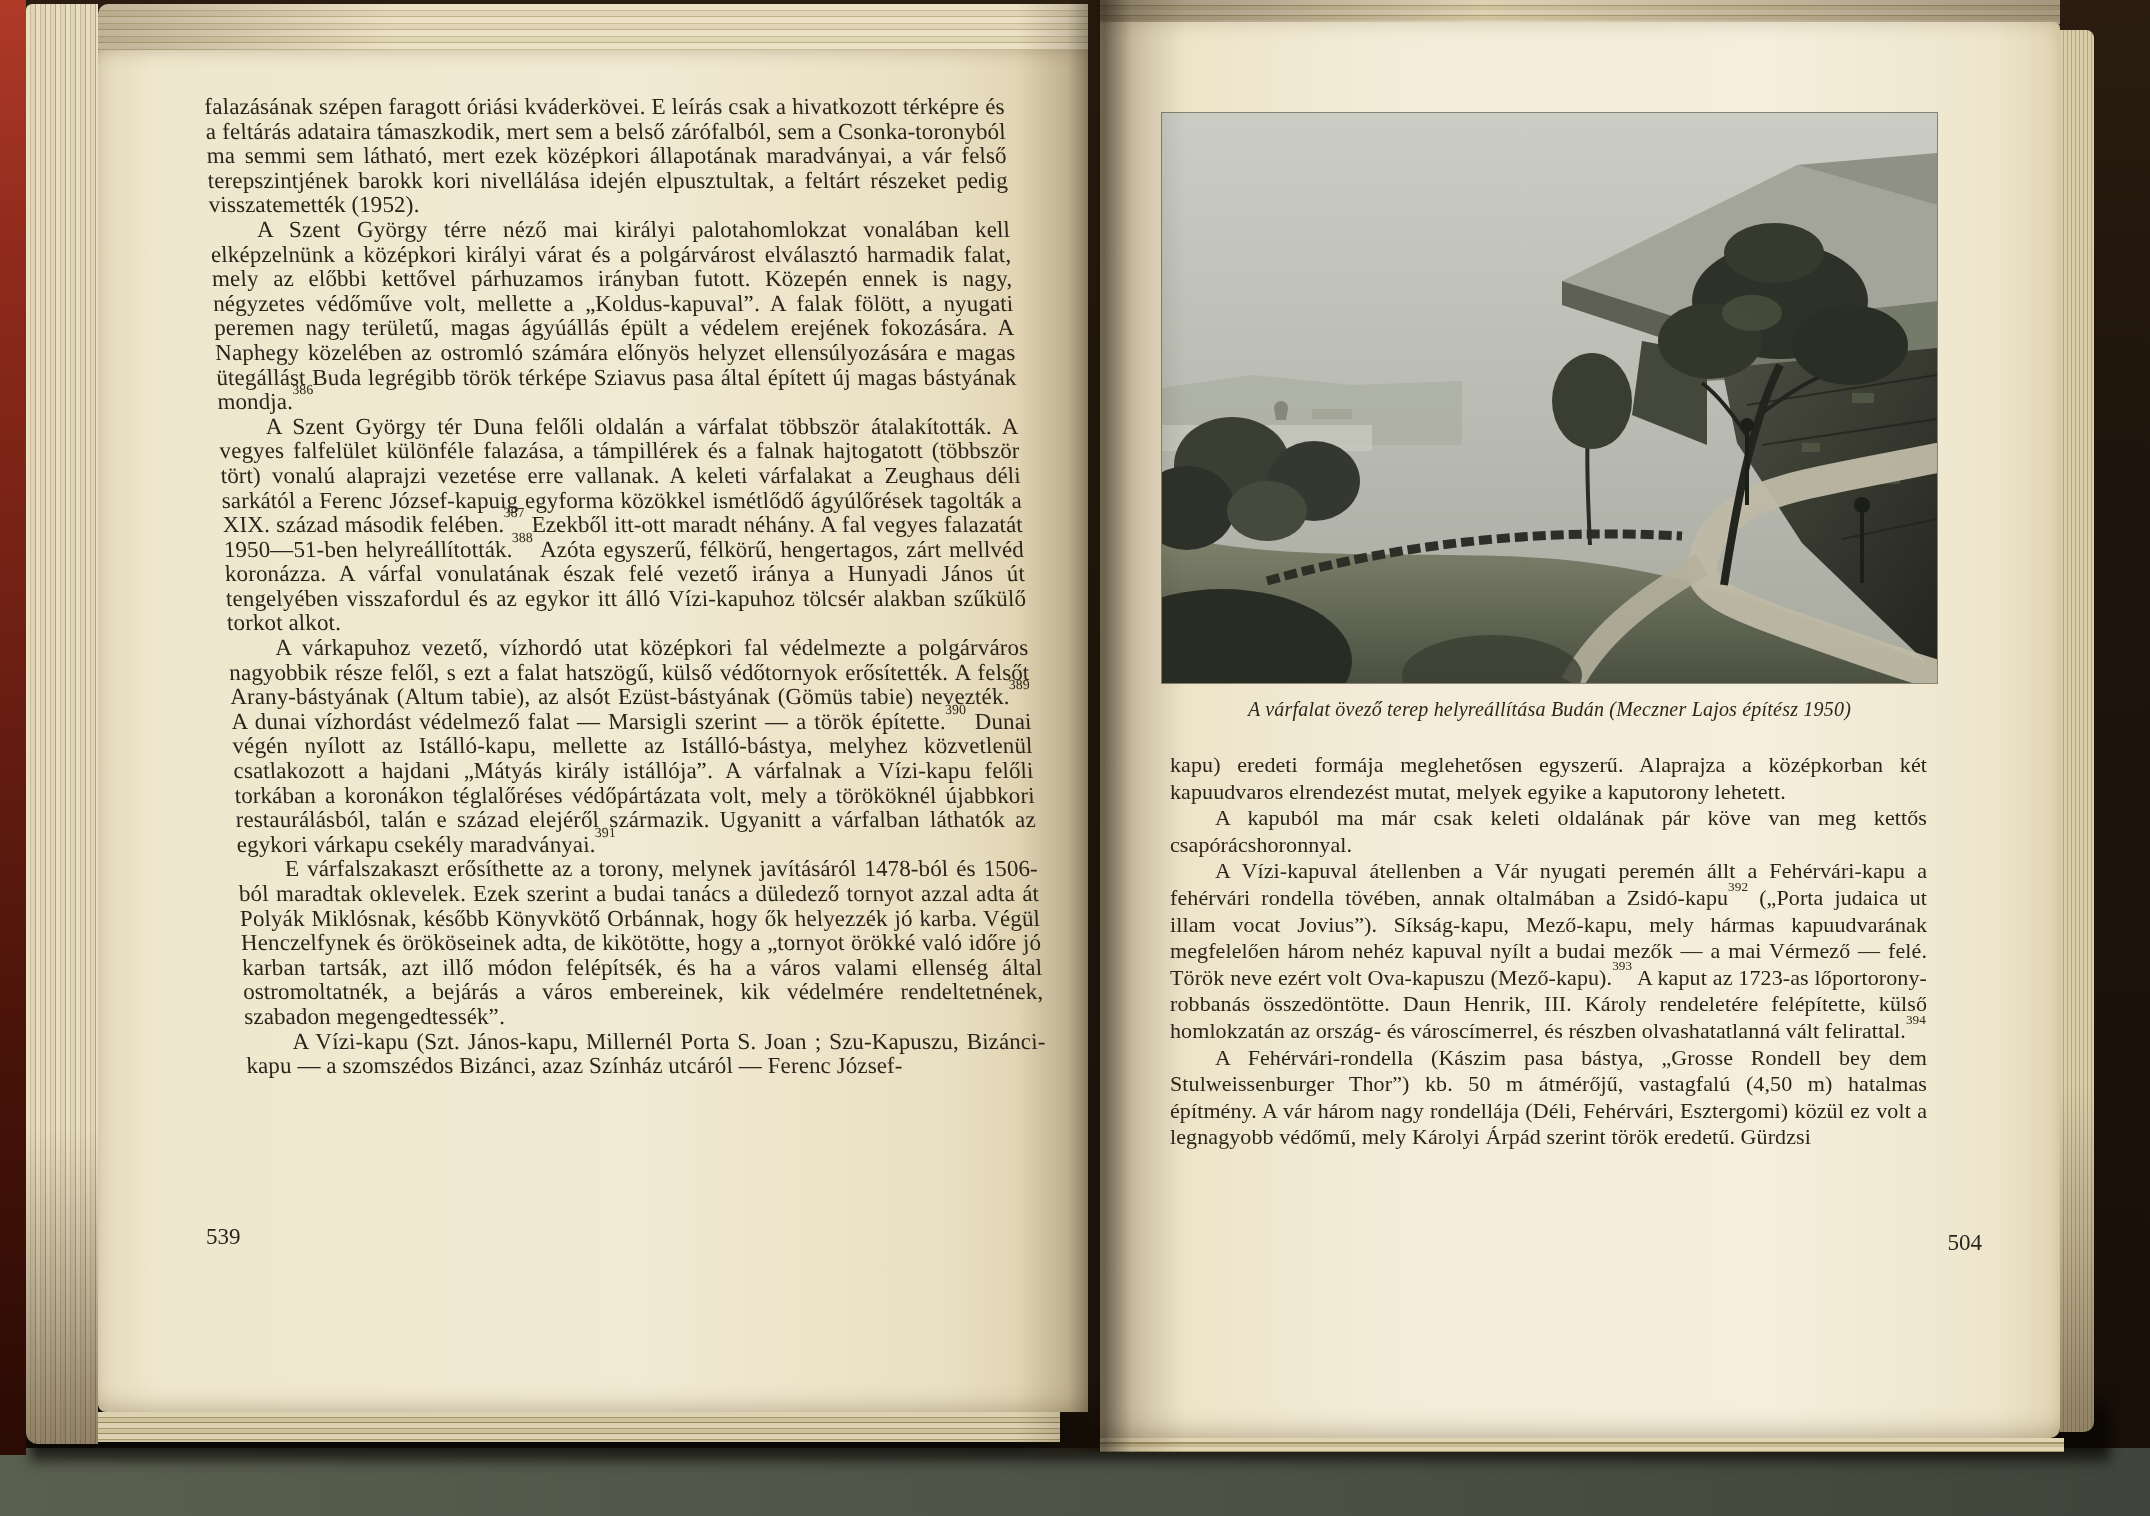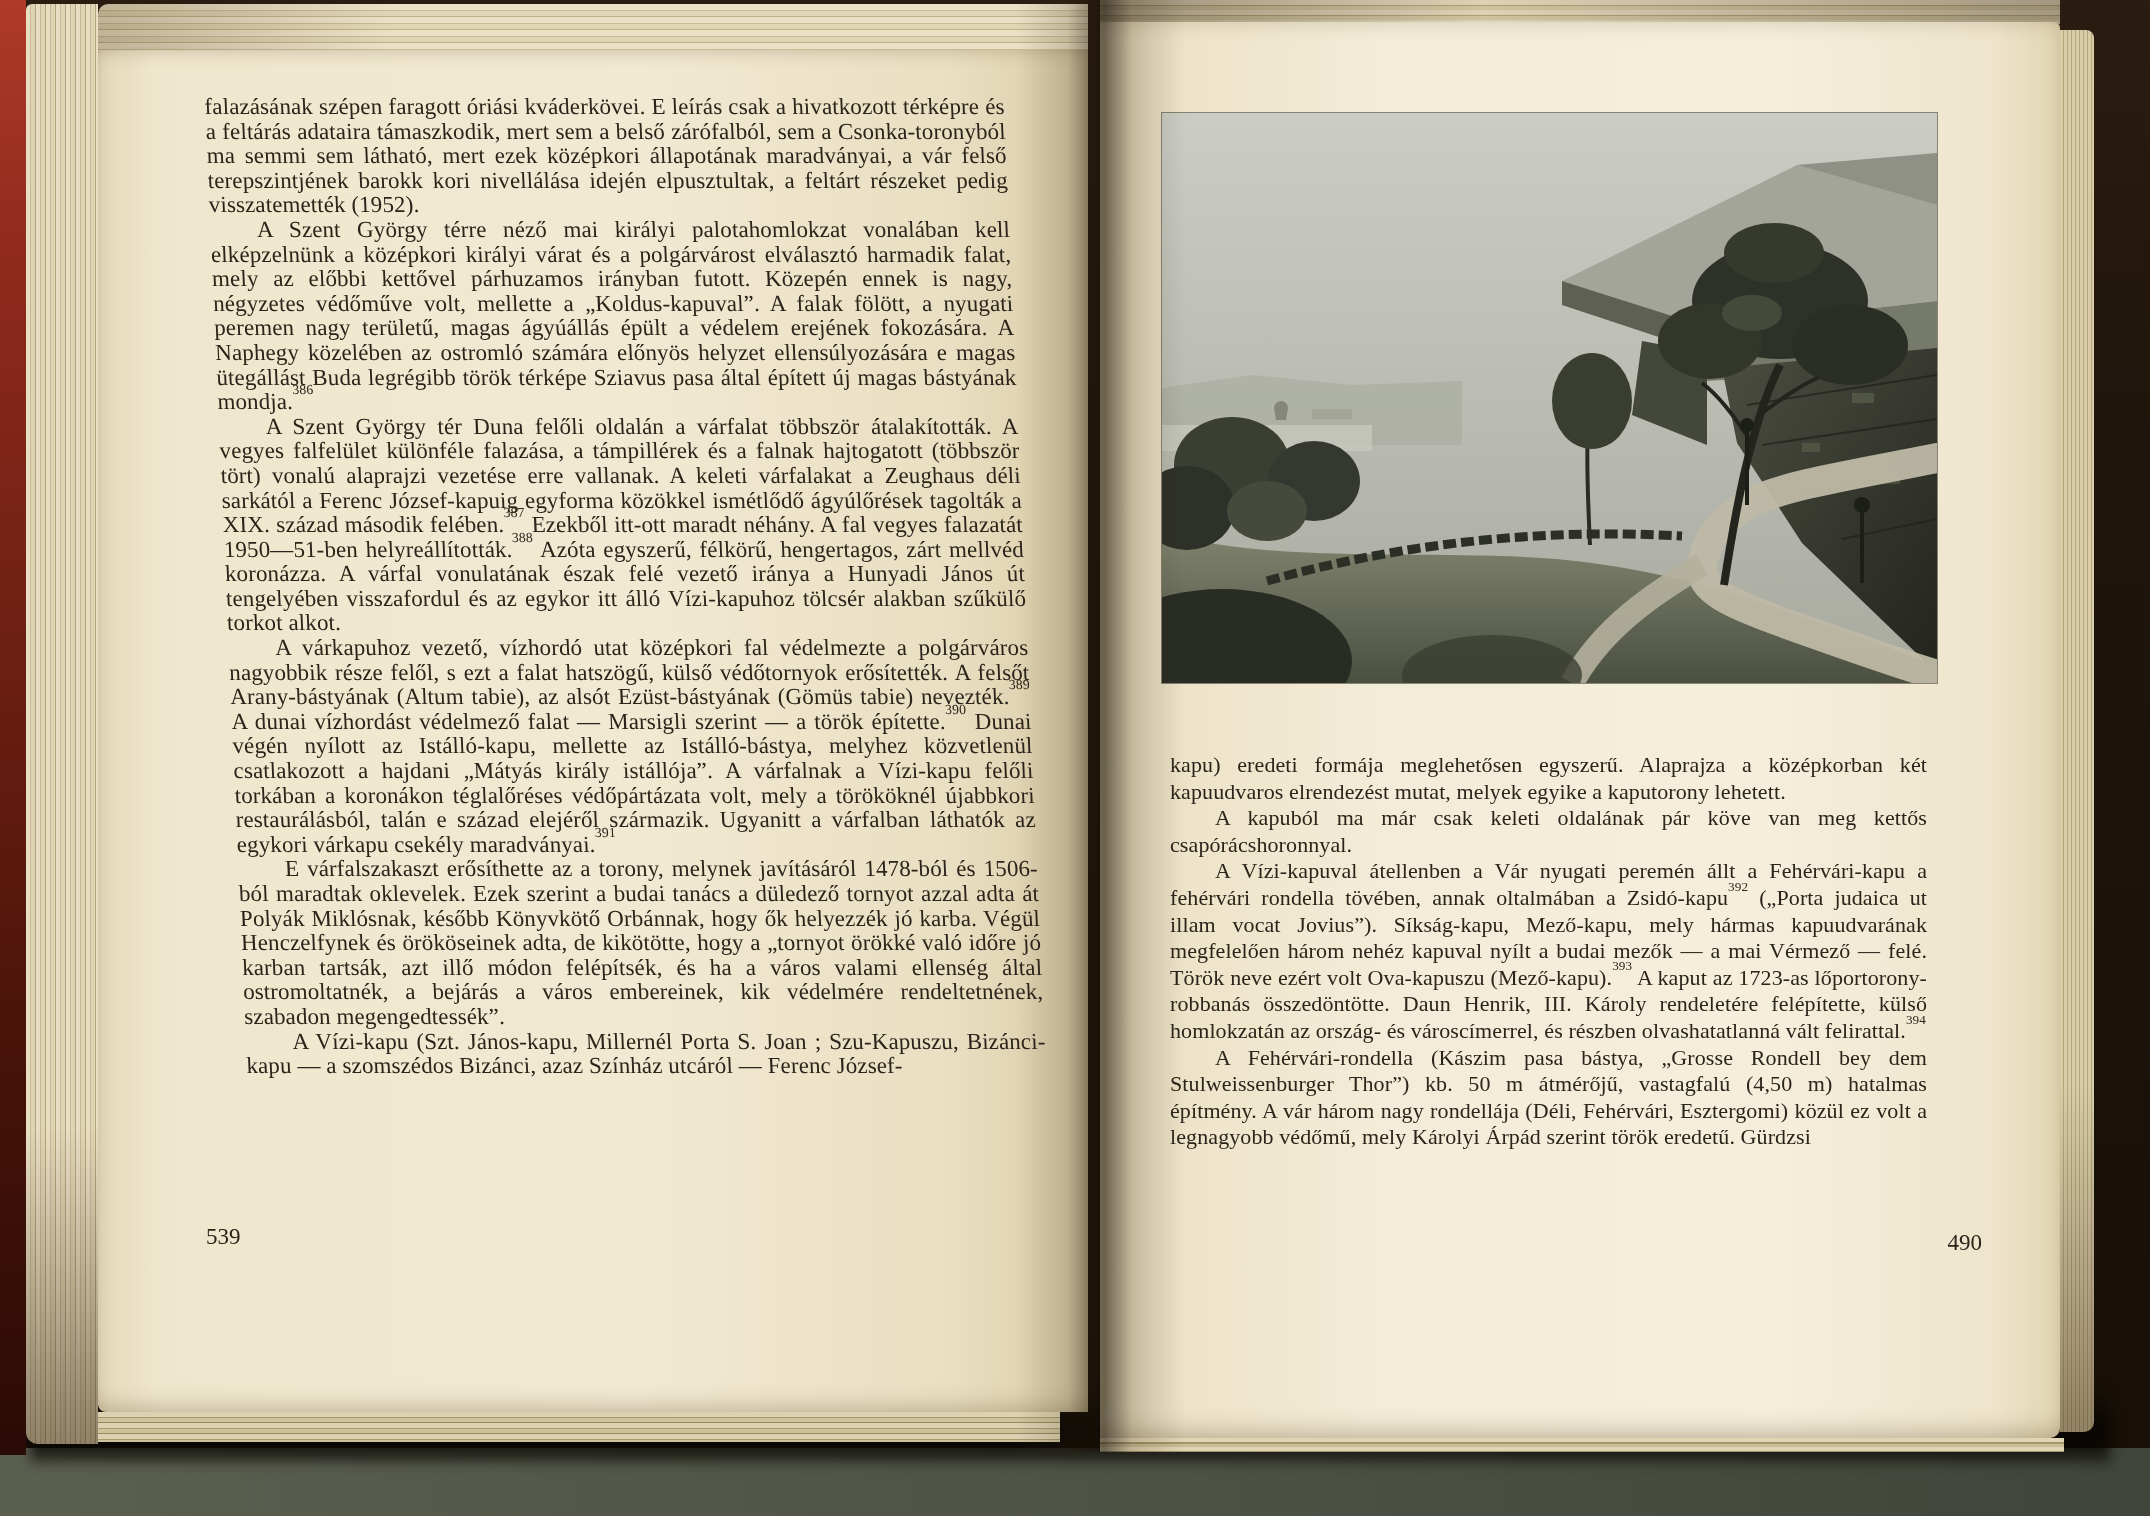--- a/index.html
+++ b/index.html
@@ -162,24 +162,25 @@
         <line x1="585" y1="392" x2="585" y2="318" stroke="#1c1e18" stroke-width="4"></line>
         <circle cx="585" cy="312" r="7" fill="#1c1e18"></circle>
         <line x1="700" y1="470" x2="700" y2="398" stroke="#1c1e18" stroke-width="4"></line>
         <circle cx="700" cy="392" r="8" fill="#1c1e18"></circle>
       </g>
       <g>
         <ellipse cx="60" cy="548" rx="130" ry="72" fill="#282c23"></ellipse>
         <ellipse cx="330" cy="562" rx="90" ry="40" fill="#3a3f32" opacity=".8"></ellipse>
       </g>
     </svg>
+    <figcaption class="photo-caption">A várfalat övező terep helyreállítása Budán (Meczner Lajos építész 1950)</figcaption>
   </figure>
 
   <div class="page-text right-text">
       <p class="para">kapu) eredeti formája meglehetősen egyszerű. Alaprajza a középkorban két kapuudvaros elrendezést mutat, melyek egyike a kaputorony lehetett.</p>
       <p class="para indent">A kapuból ma már csak keleti oldalának pár köve van meg kettős csapórácshoronnyal.</p>
       <p class="para indent">A Vízi-kapuval átellenben a Vár nyugati peremén állt a Fehérvári-kapu a fehérvári rondella tövében, annak oltalmában a Zsidó-kapu<sup>392</sup> („Porta judaica ut illam vocat Jovius”). Síkság-kapu, Mező-kapu, mely hármas kapuudvarának megfelelően három nehéz kapuval nyílt a budai mezők — a mai Vérmező — felé. Török neve ezért volt Ova-kapuszu (Mező-kapu).<sup>393</sup> A kaput az 1723-as lőportorony-robbanás összedöntötte. Daun Henrik, III. Károly rendeletére felépítette, külső homlokzatán az ország- és városcímerrel, és részben olvashatatlanná vált felirattal.<sup>394</sup></p>
       <p class="para indent">A Fehérvári-rondella (Kászim pasa bástya, „Grosse Rondell bey dem Stulweissenburger Thor”) kb. 50 m átmérőjű, vastagfalú (4,50 m) hatalmas építmény. A vár három nagy rondellája (Déli, Fehérvári, Esztergomi) közül ez volt a legnagyobb védőmű, mely Károlyi Árpád szerint török eredetű. Gürdzsi</p>
     </div>
-  <div class="folio folio-right">490</div>
+  <div class="folio folio-right">504</div>
 
   <div class="abs gutter-shade"></div>
 </div>
 
 </body></html>

